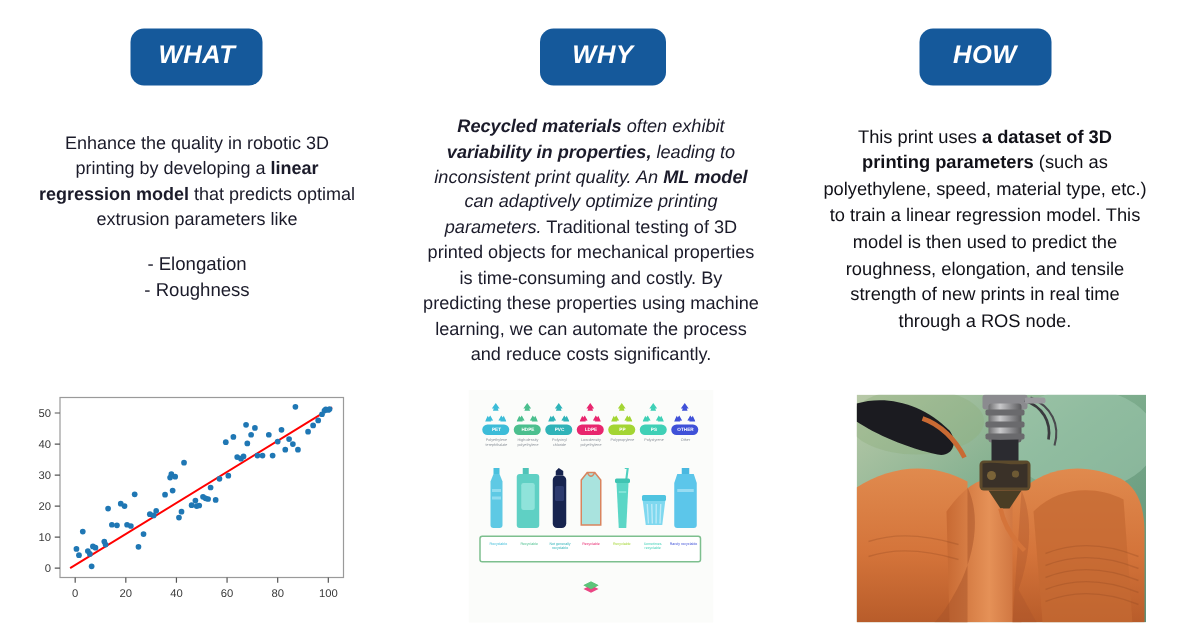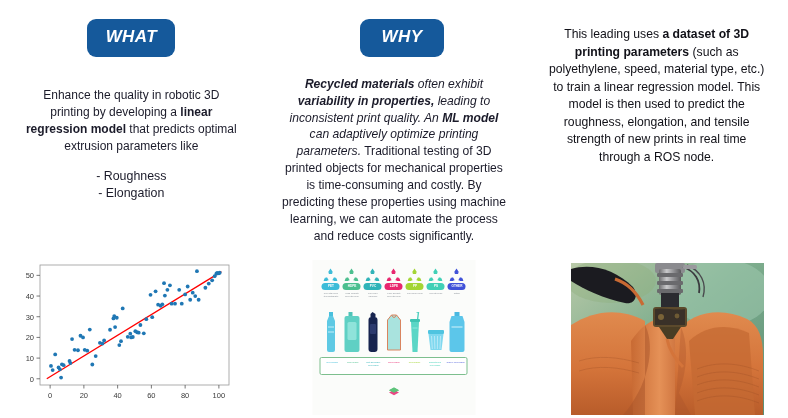--- a/index.html
+++ b/index.html
@@ -199,22 +199,22 @@
 <div class="poster">
 
   <div class="column col-what">
     <div class="badge">WHAT</div>
 
     <div class="body-text">
       <span>Enhance the quality in robotic 3D printing by developing a </span><b>linear regression model</b><span> that predicts optimal extrusion parameters like</span>
     </div>
 
     <div class="bullets">
+      <div>- Elongation</div>
       <div>- Roughness</div>
-      <div>- Elongation</div>
     </div>
 
     <div class="media-slot chart-wrap">
       <svg class="chart-svg" id="scatter-svg" width="235" height="160" viewBox="0 0 235 160">
           <rect x="32" y="10" width="189" height="120" fill="#ffffff" stroke="#9a9a9a" stroke-width="0.8"></rect>
           <line x1="42.125" y1="130" x2="42.125" y2="133.5" stroke="#555" stroke-width="0.8"></line>
           <text x="42.125" y="143" text-anchor="middle" font-size="7.5" fill="#3a3a3a" font-family="&quot;Liberation Sans&quot;, sans-serif">0</text>
           <line x1="75.875" y1="130" x2="75.875" y2="133.5" stroke="#555" stroke-width="0.8"></line>
           <text x="75.875" y="143" text-anchor="middle" font-size="7.5" fill="#3a3a3a" font-family="&quot;Liberation Sans&quot;, sans-serif">20</text>
           <line x1="109.625" y1="130" x2="109.625" y2="133.5" stroke="#555" stroke-width="0.8"></line>
@@ -456,23 +456,24 @@
           <path d="M1.5 6.2 L6.5 3.6 L11.5 6.2 L6.5 8.8 Z" fill="#5ec47a"></path>
           <path d="M1.5 8.6 L6.5 6.0 L11.5 8.6 L6.5 11.2 Z" fill="#e8266e" opacity="0.85"></path>
           <path d="M1.5 6.2 L6.5 3.6 L11.5 6.2 L6.5 8.8 Z" fill="#5ec47a"></path>
         </svg>
         <span class="brand-name">PACKSQUARE</span>
       </div>
     </div>
   </div>
 
   <div class="column col-how">
+    <div class="badge">HOW</div>
 
     <div class="body-text">
-      <span>This leading uses </span><b>a dataset of 3D printing parameters</b><span> (such as polyethylene, speed, material type, etc.) to train a linear regression model. This model is then used to predict the roughness, elongation, and tensile strength of new prints in real time through a ROS node.</span>
+      <span>This print uses </span><b>a dataset of 3D printing parameters</b><span> (such as polyethylene, speed, material type, etc.) to train a linear regression model. This model is then used to predict the roughness, elongation, and tensile strength of new prints in real time through a ROS node.</span>
     </div>
 
     <div class="media-slot photo">
       <svg width="193" height="152" viewBox="0 0 193 152">
         <defs>
           <linearGradient id="bgG" x1="0" y1="0" x2="1" y2="1">
             <stop offset="0%" stop-color="#b9c9a8"></stop>
             <stop offset="45%" stop-color="#7fae8e"></stop>
             <stop offset="100%" stop-color="#5b8f76"></stop>
           </linearGradient>

